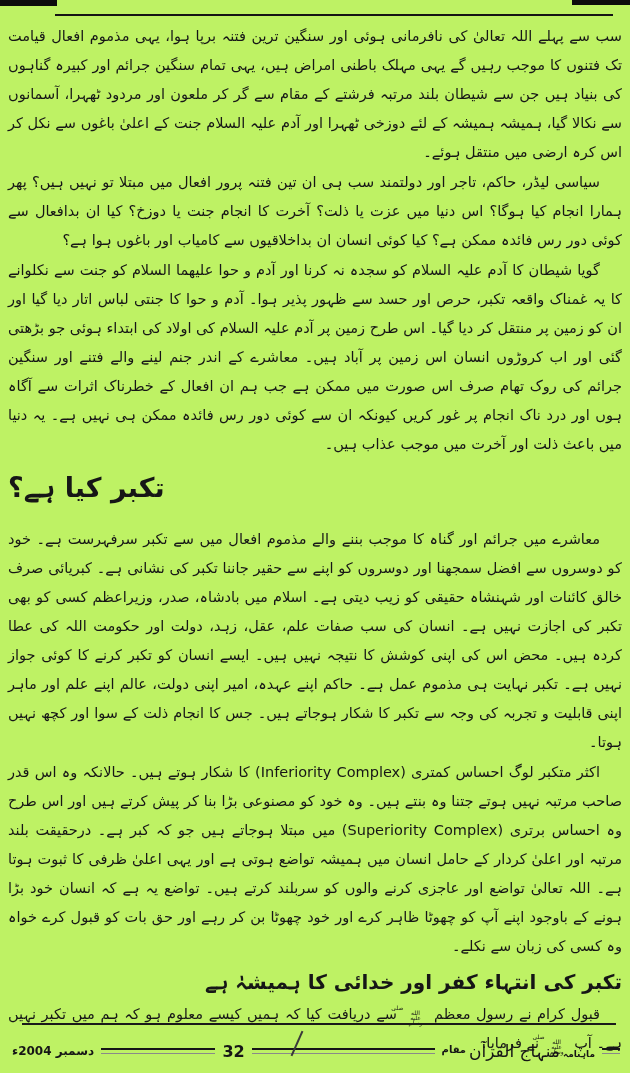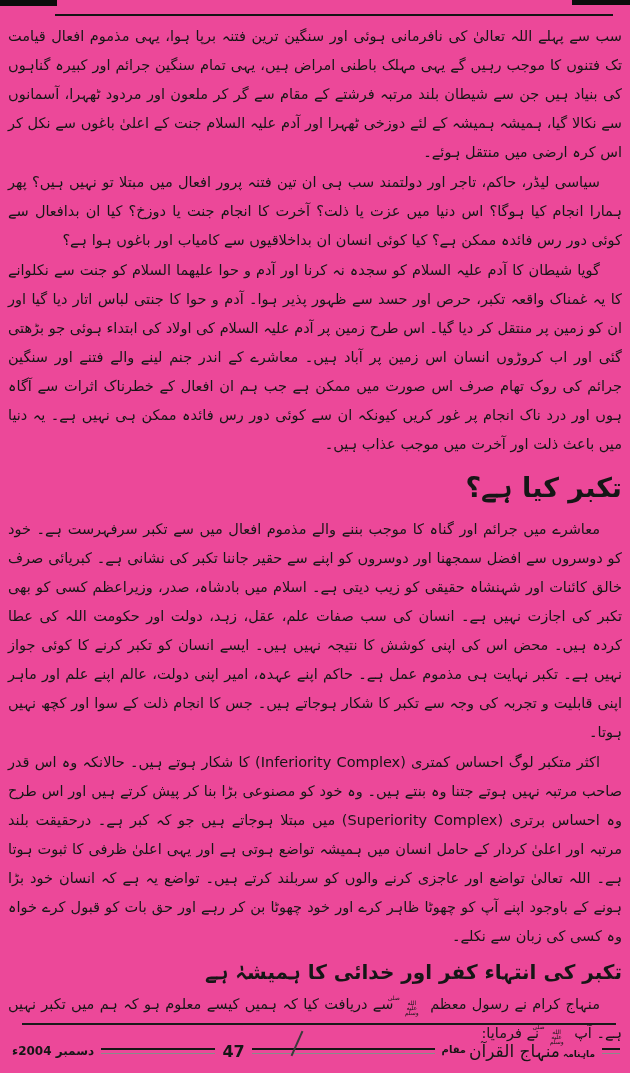--- a/index.html
+++ b/index.html
@@ -1,20 +1,20 @@
 <!DOCTYPE html>
 <html lang="ur" dir="rtl"><head>
 <meta charset="utf-8">
 <style>
   html,body { margin:0; padding:0; background:#d8d8d4; }
   .page {
     position:relative;
     width:630px; height:1073px;
     margin:0 auto;
-    background:#ec4899;
+    background:#bef264;
     overflow:hidden;
     direction:rtl;
     font-family:"DejaVu Sans", sans-serif;
     color:#161616;
   }
   
   .corner-strip-left  { position:absolute; top:0; left:0;  width:57px; height:6px; background:#0c0c0c; }
   .corner-strip-right { position:absolute; top:0; right:0; width:58px; height:5px; background:#0c0c0c; }
   .top-rule { position:absolute; top:14px; left:55px; right:17px; border-top:2.5px solid #141414; }
 
@@ -24,24 +24,24 @@
     margin:0 0 1px 0;
     font-size:14.5px;
     line-height:29px;
     text-align:justify;
     text-indent:22px;
     letter-spacing:0;
   }
   p.no-indent { text-indent:0; }
 
   .h-center {
-    text-align:right;
+    text-align:left;
     font-size:27px;
     font-weight:bold;
-    margin:12px 0 10px 0;
+    margin:12px 0 20px 0;
     line-height:34px;
   }
   .h-side {
     text-align:right;
     font-size:20px;
     font-weight:bold;
     margin:8px 0 5px 0;
     line-height:26px;
   }
   
@@ -99,39 +99,39 @@
     <h2 class="h-center">تکبر کیا ہے؟</h2>
 
     <p class="body-para">معاشرے میں جرائم اور گناہ کا موجب بننے والے مذموم افعال میں سے تکبر سرفہرست ہے۔ خود کو دوسروں سے افضل سمجھنا اور دوسروں کو اپنے سے حقیر جاننا تکبر کی نشانی ہے۔ کبریائی صرف خالق کائنات اور شہنشاہ حقیقی کو زیب دیتی ہے۔ اسلام میں بادشاہ، صدر، وزیراعظم کسی کو بھی تکبر کی اجازت نہیں ہے۔ انسان کی سب صفات علم، عقل، زہد، دولت اور حکومت اللہ کی عطا کردہ ہیں۔ محض اس کی اپنی کوشش کا نتیجہ نہیں ہیں۔ ایسے انسان کو تکبر کرنے کا کوئی جواز نہیں ہے۔ تکبر نہایت ہی مذموم عمل ہے۔ حاکم اپنے عہدہ، امیر اپنی دولت، عالم اپنے علم اور ماہر اپنی قابلیت و تجربہ کی وجہ سے تکبر کا شکار ہوجاتے ہیں۔ جس کا انجام ذلت کے سوا اور کچھ نہیں ہوتا۔</p>
 
 
     <p class="body-para">اکثر متکبر لوگ احساس کمتری (Inferiority Complex) کا شکار ہوتے ہیں۔ حالانکہ وہ اس قدر صاحب مرتبہ نہیں ہوتے جتنا وہ بنتے ہیں۔ وہ خود کو مصنوعی بڑا بنا کر پیش کرتے ہیں اور اس طرح وہ احساس برتری (Superiority Complex) میں مبتلا ہوجاتے ہیں جو کہ کبر ہے۔ درحقیقت بلند مرتبہ اور اعلیٰ کردار کے حامل انسان میں ہمیشہ تواضع ہوتی ہے اور یہی اعلیٰ ظرفی کا ثبوت ہوتا ہے۔ اللہ تعالیٰ تواضع اور عاجزی کرنے والوں کو سربلند کرتے ہیں۔ تواضع یہ ہے کہ انسان خود بڑا ہونے کے باوجود اپنے آپ کو چھوٹا ظاہر کرے اور خود چھوٹا بن کر رہے اور حق بات کو قبول کرے خواہ وہ کسی کی زبان سے نکلے۔</p>
 
     <h3 class="h-side">تکبر کی انتہاء کفر اور خدائی کا ہمیشہٰ ہے</h3>
 
     <p class="body-para">
-      <span>منہاج کرام نے رسول معظم</span>
+      <span>قبول کرام نے رسول معظم</span>
       <span class="saw">صلى الله عليه وسلم</span>
       <span>سے دریافت کیا کہ ہمیں کیسے معلوم ہو کہ ہم میں تکبر نہیں ہے۔ آپ</span>
       <span class="saw">صلى الله عليه وسلم</span>
       <span>نے فرمایا:</span>
     </p>
 
   </div>
 
   <div class="footer-top-rule"></div>
 
   <div class="footer-row">
     <div class="dbl-rule tiny"></div>
     <div class="mag-title">
       <span class="mag-prefix">ماہنامہ</span>
       <span class="mag-name">منہاج القرآن</span>
       <span class="mag-city">مقام</span>
     </div>
     <div class="dbl-rule mid"></div>
-    <div class="page-num">47</div>
+    <div class="page-num">32</div>
     <div class="dbl-rule long"></div>
     <div class="footer-date">دسمبر 2004ء</div>
   </div>
 
   <div class="pen-mark"></div>
 
 </div>
 
 </body></html>

